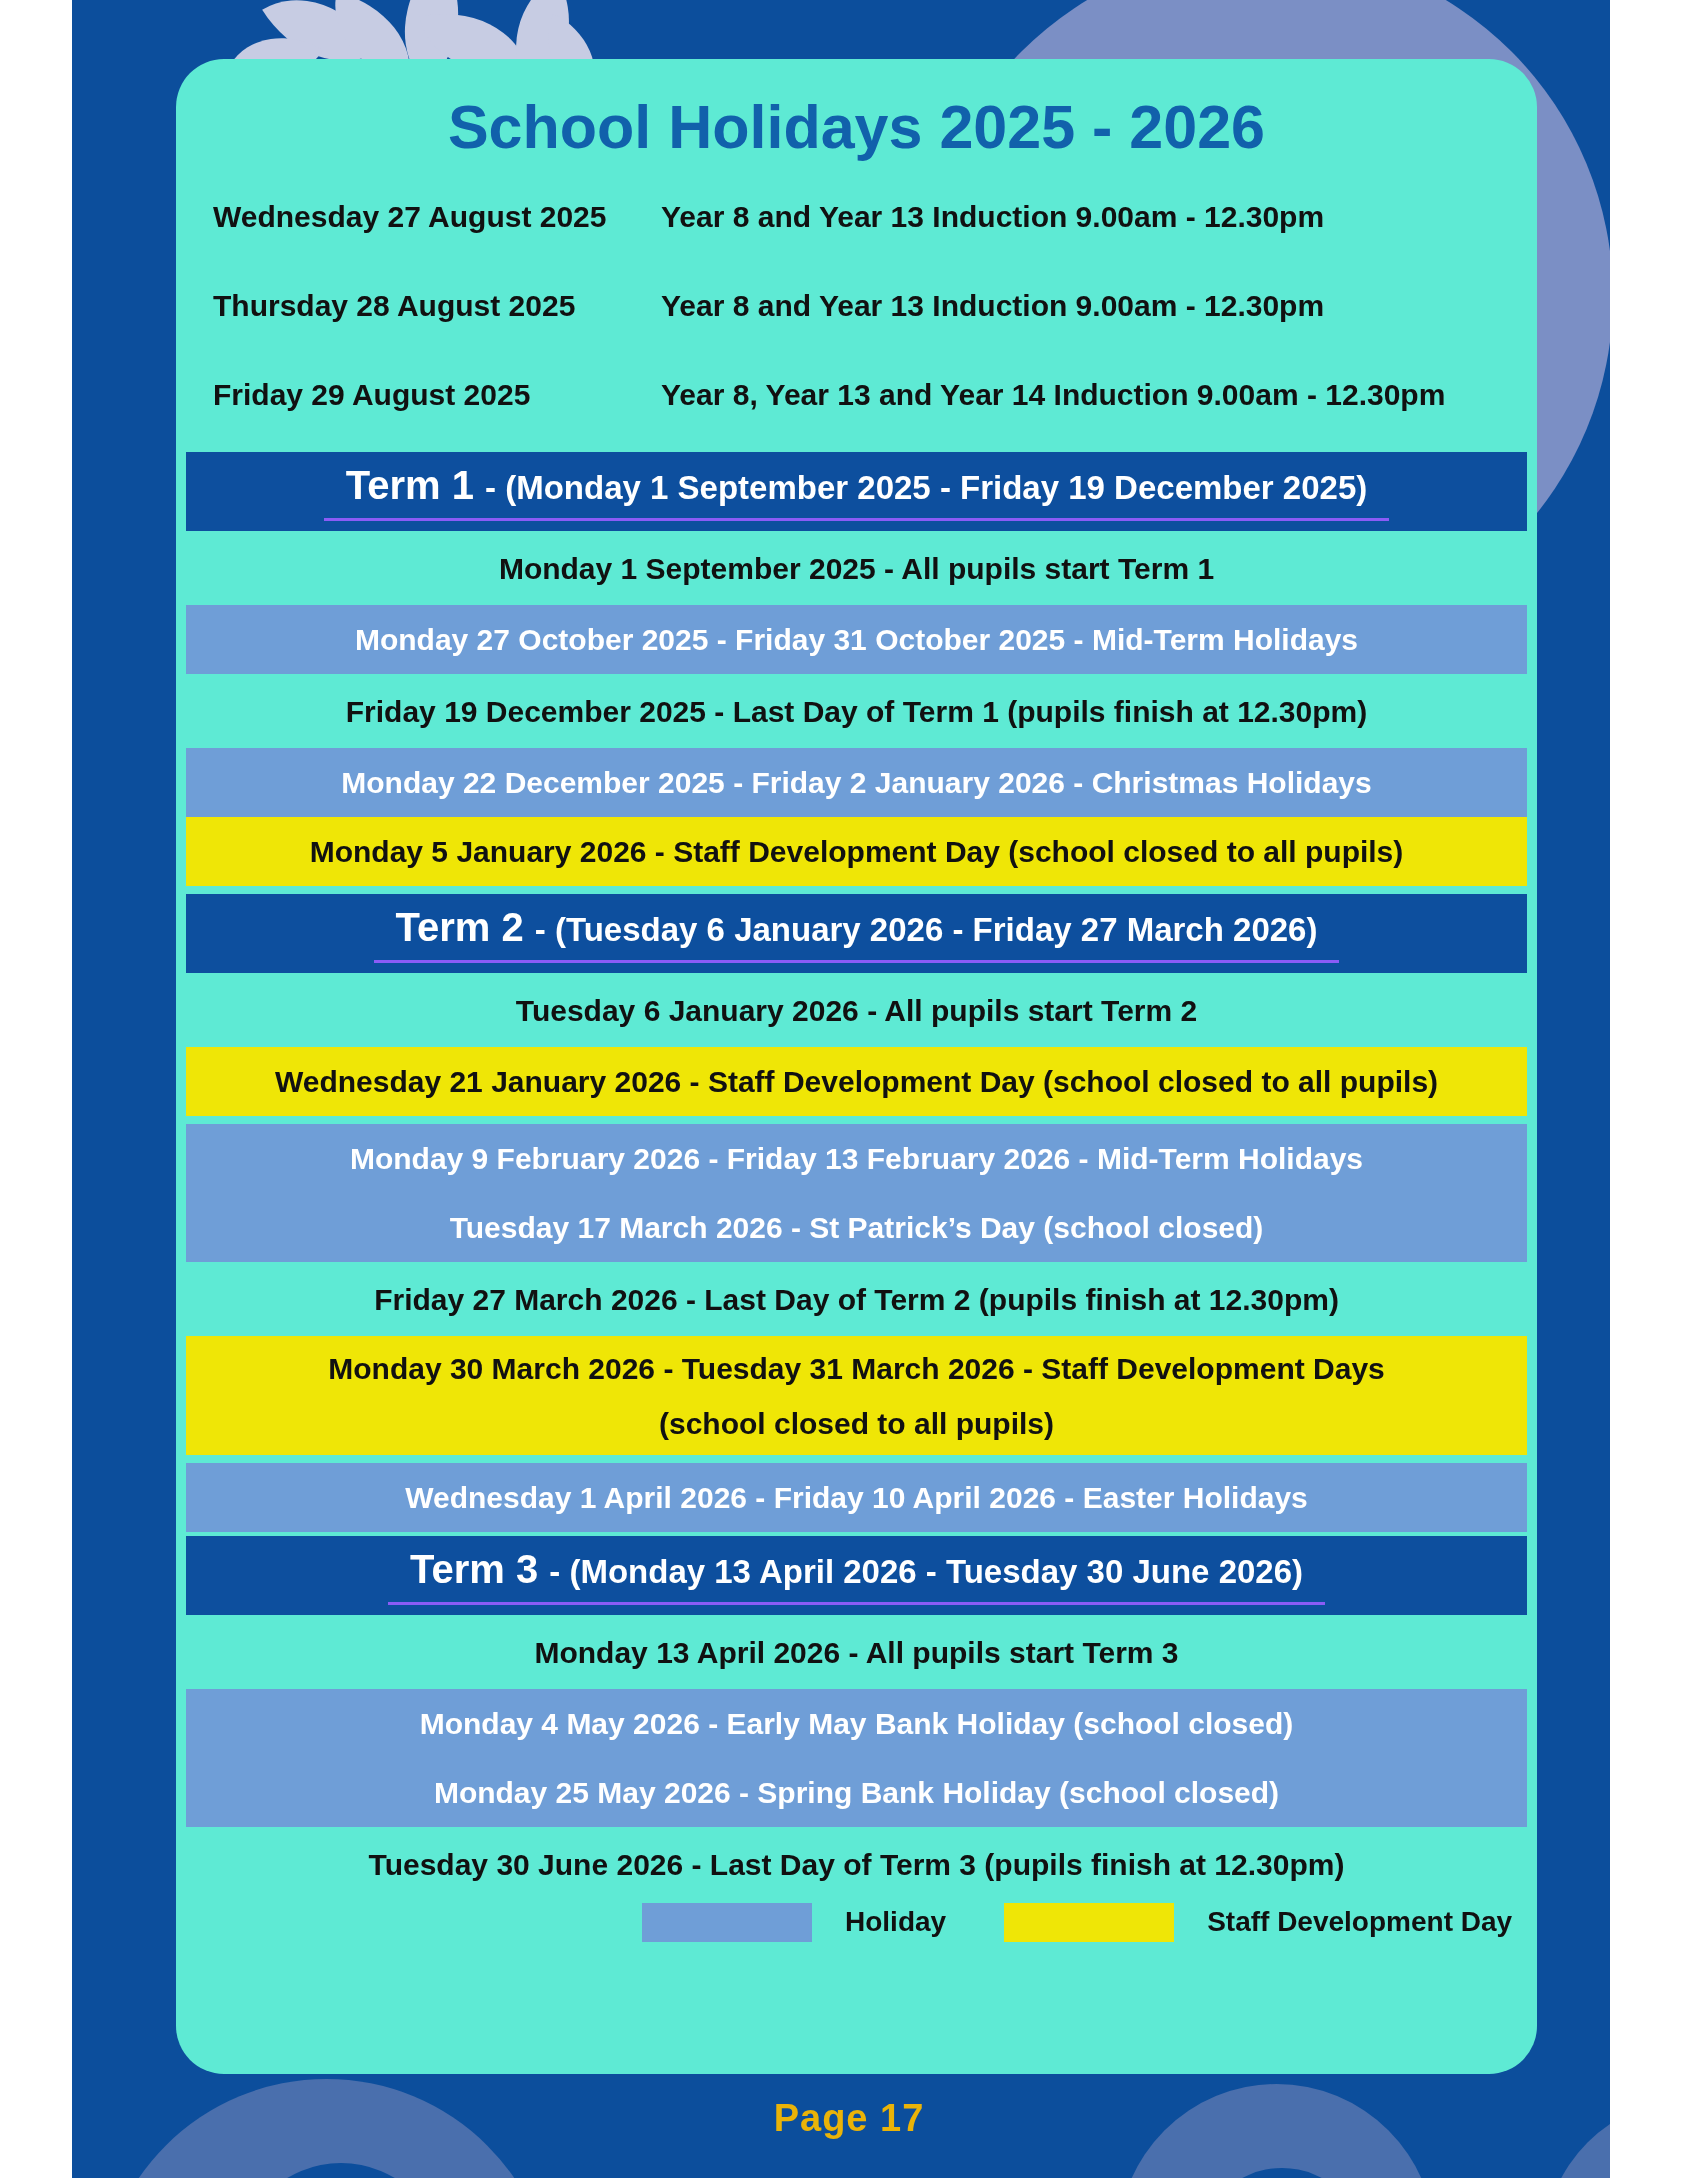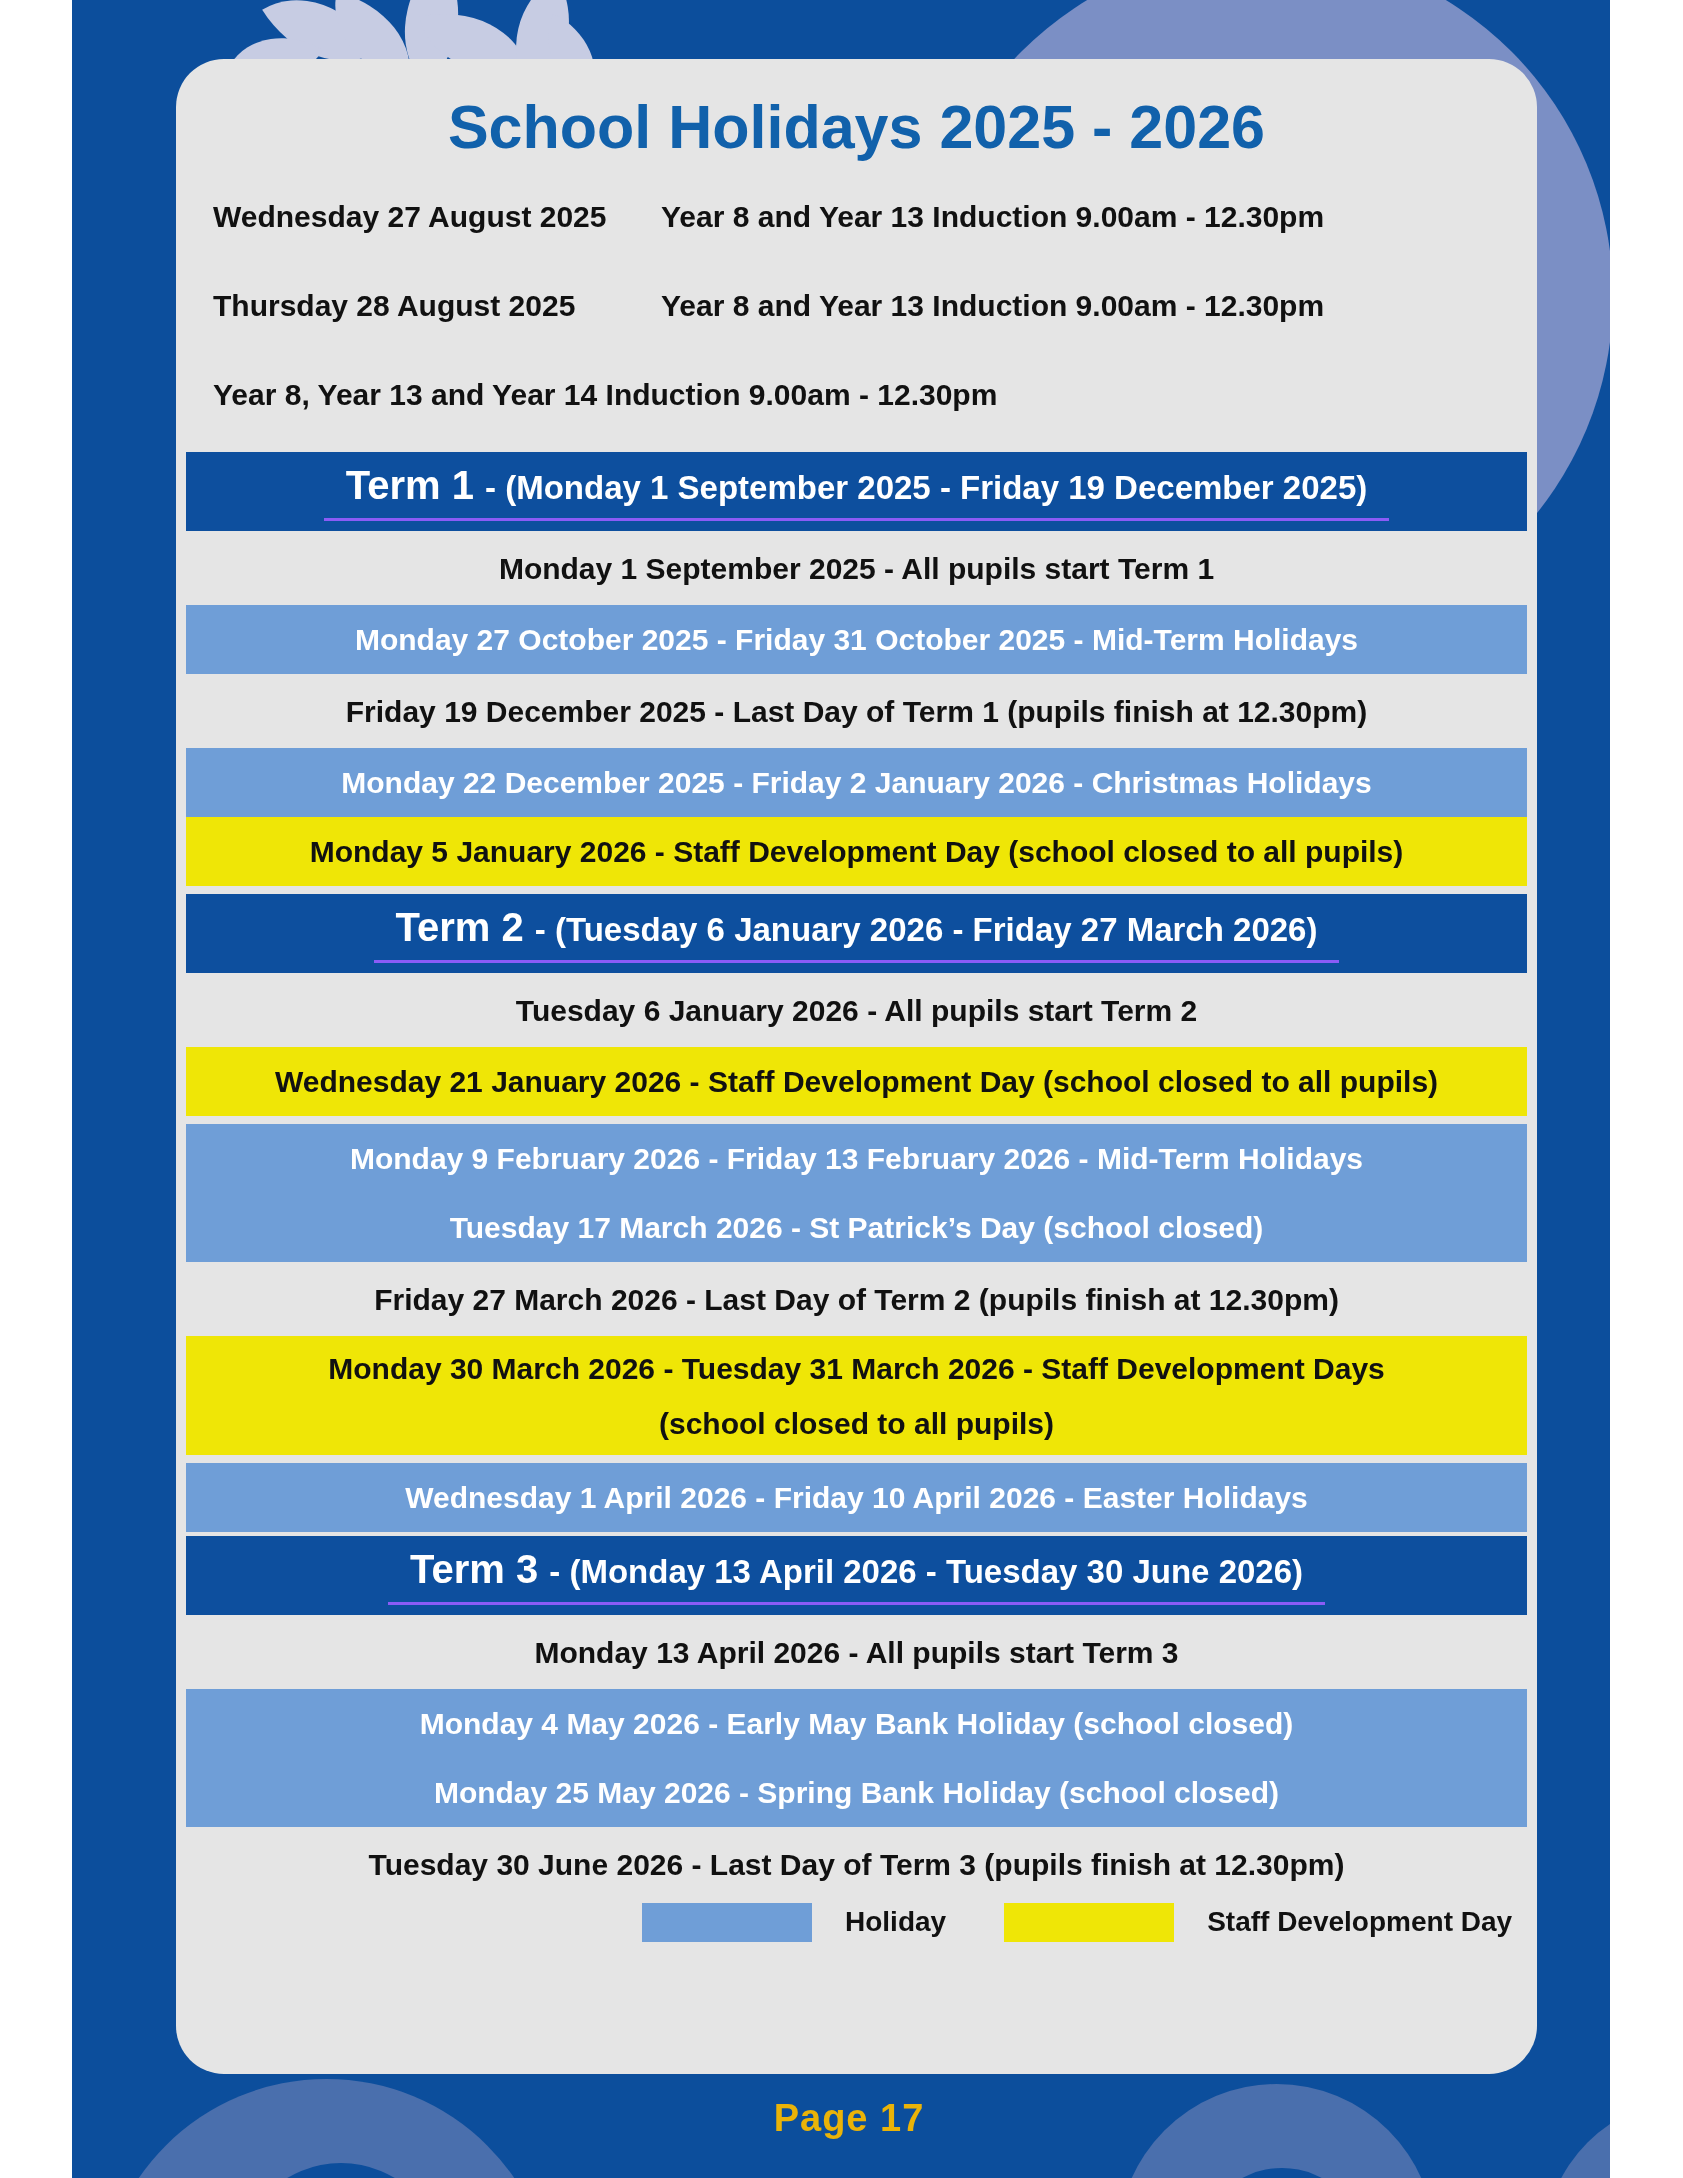--- a/index.html
+++ b/index.html
@@ -36,21 +36,21 @@
   .arch-inner.a2i{left:1126px;top:2168px;width:168px;height:168px;}
   .arch.a3{left:1472px;top:2099px;width:297px;height:297px;}
   .footer{
     position:absolute;left:8px;right:0;top:2097px;text-align:center;
     color:#eab308;font-size:38px;font-weight:bold;z-index:3;padding-left:8px;
     letter-spacing:1px;
   }
   
   .card{
     position:absolute;left:176px;top:59px;width:1361px;height:2015px;
-    background:#e5e5e5;border-radius:48px;z-index:2;box-sizing:border-box;
+    background:#5eead4;border-radius:48px;z-index:2;box-sizing:border-box;
     padding:0 10px;
   }
   h1.title{
     margin:34px 0 0 0;height:69px;line-height:69px;text-align:center;
     font-size:61px;font-weight:bold;color:var(--title-blue);letter-spacing:0px;
   }
   .induction{margin-top:10px;}
   .ind-row{
     display:flex;align-items:center;height:89px;padding-left:27px;
     font-size:30px;font-weight:bold;color:#111111;
@@ -112,20 +112,21 @@
     <div class="induction">
         <div class="ind-row">
           <span class="ind-date">Wednesday 27 August 2025</span>
           <span class="ind-event">Year 8 and Year 13 Induction 9.00am - 12.30pm</span>
         </div>
         <div class="ind-row">
           <span class="ind-date">Thursday 28 August 2025</span>
           <span class="ind-event">Year 8 and Year 13 Induction 9.00am - 12.30pm</span>
         </div>
         <div class="ind-row">
+          <span class="ind-date">Friday 29 August 2025</span>
           <span class="ind-event">Year 8, Year 13 and Year 14 Induction 9.00am - 12.30pm</span>
         </div>
       </div>
     <div class="schedule">
         <div class="row row-term">
           <span class="term-underline"><span class="term-label">Term 1 </span><span class="term-range">- (Monday 1 September 2025 - Friday 19 December 2025)</span></span>
         </div>
         <div class="row row-plain">
           <div class="row-line">Monday 1 September 2025 - All pupils start Term 1</div>
         </div>

